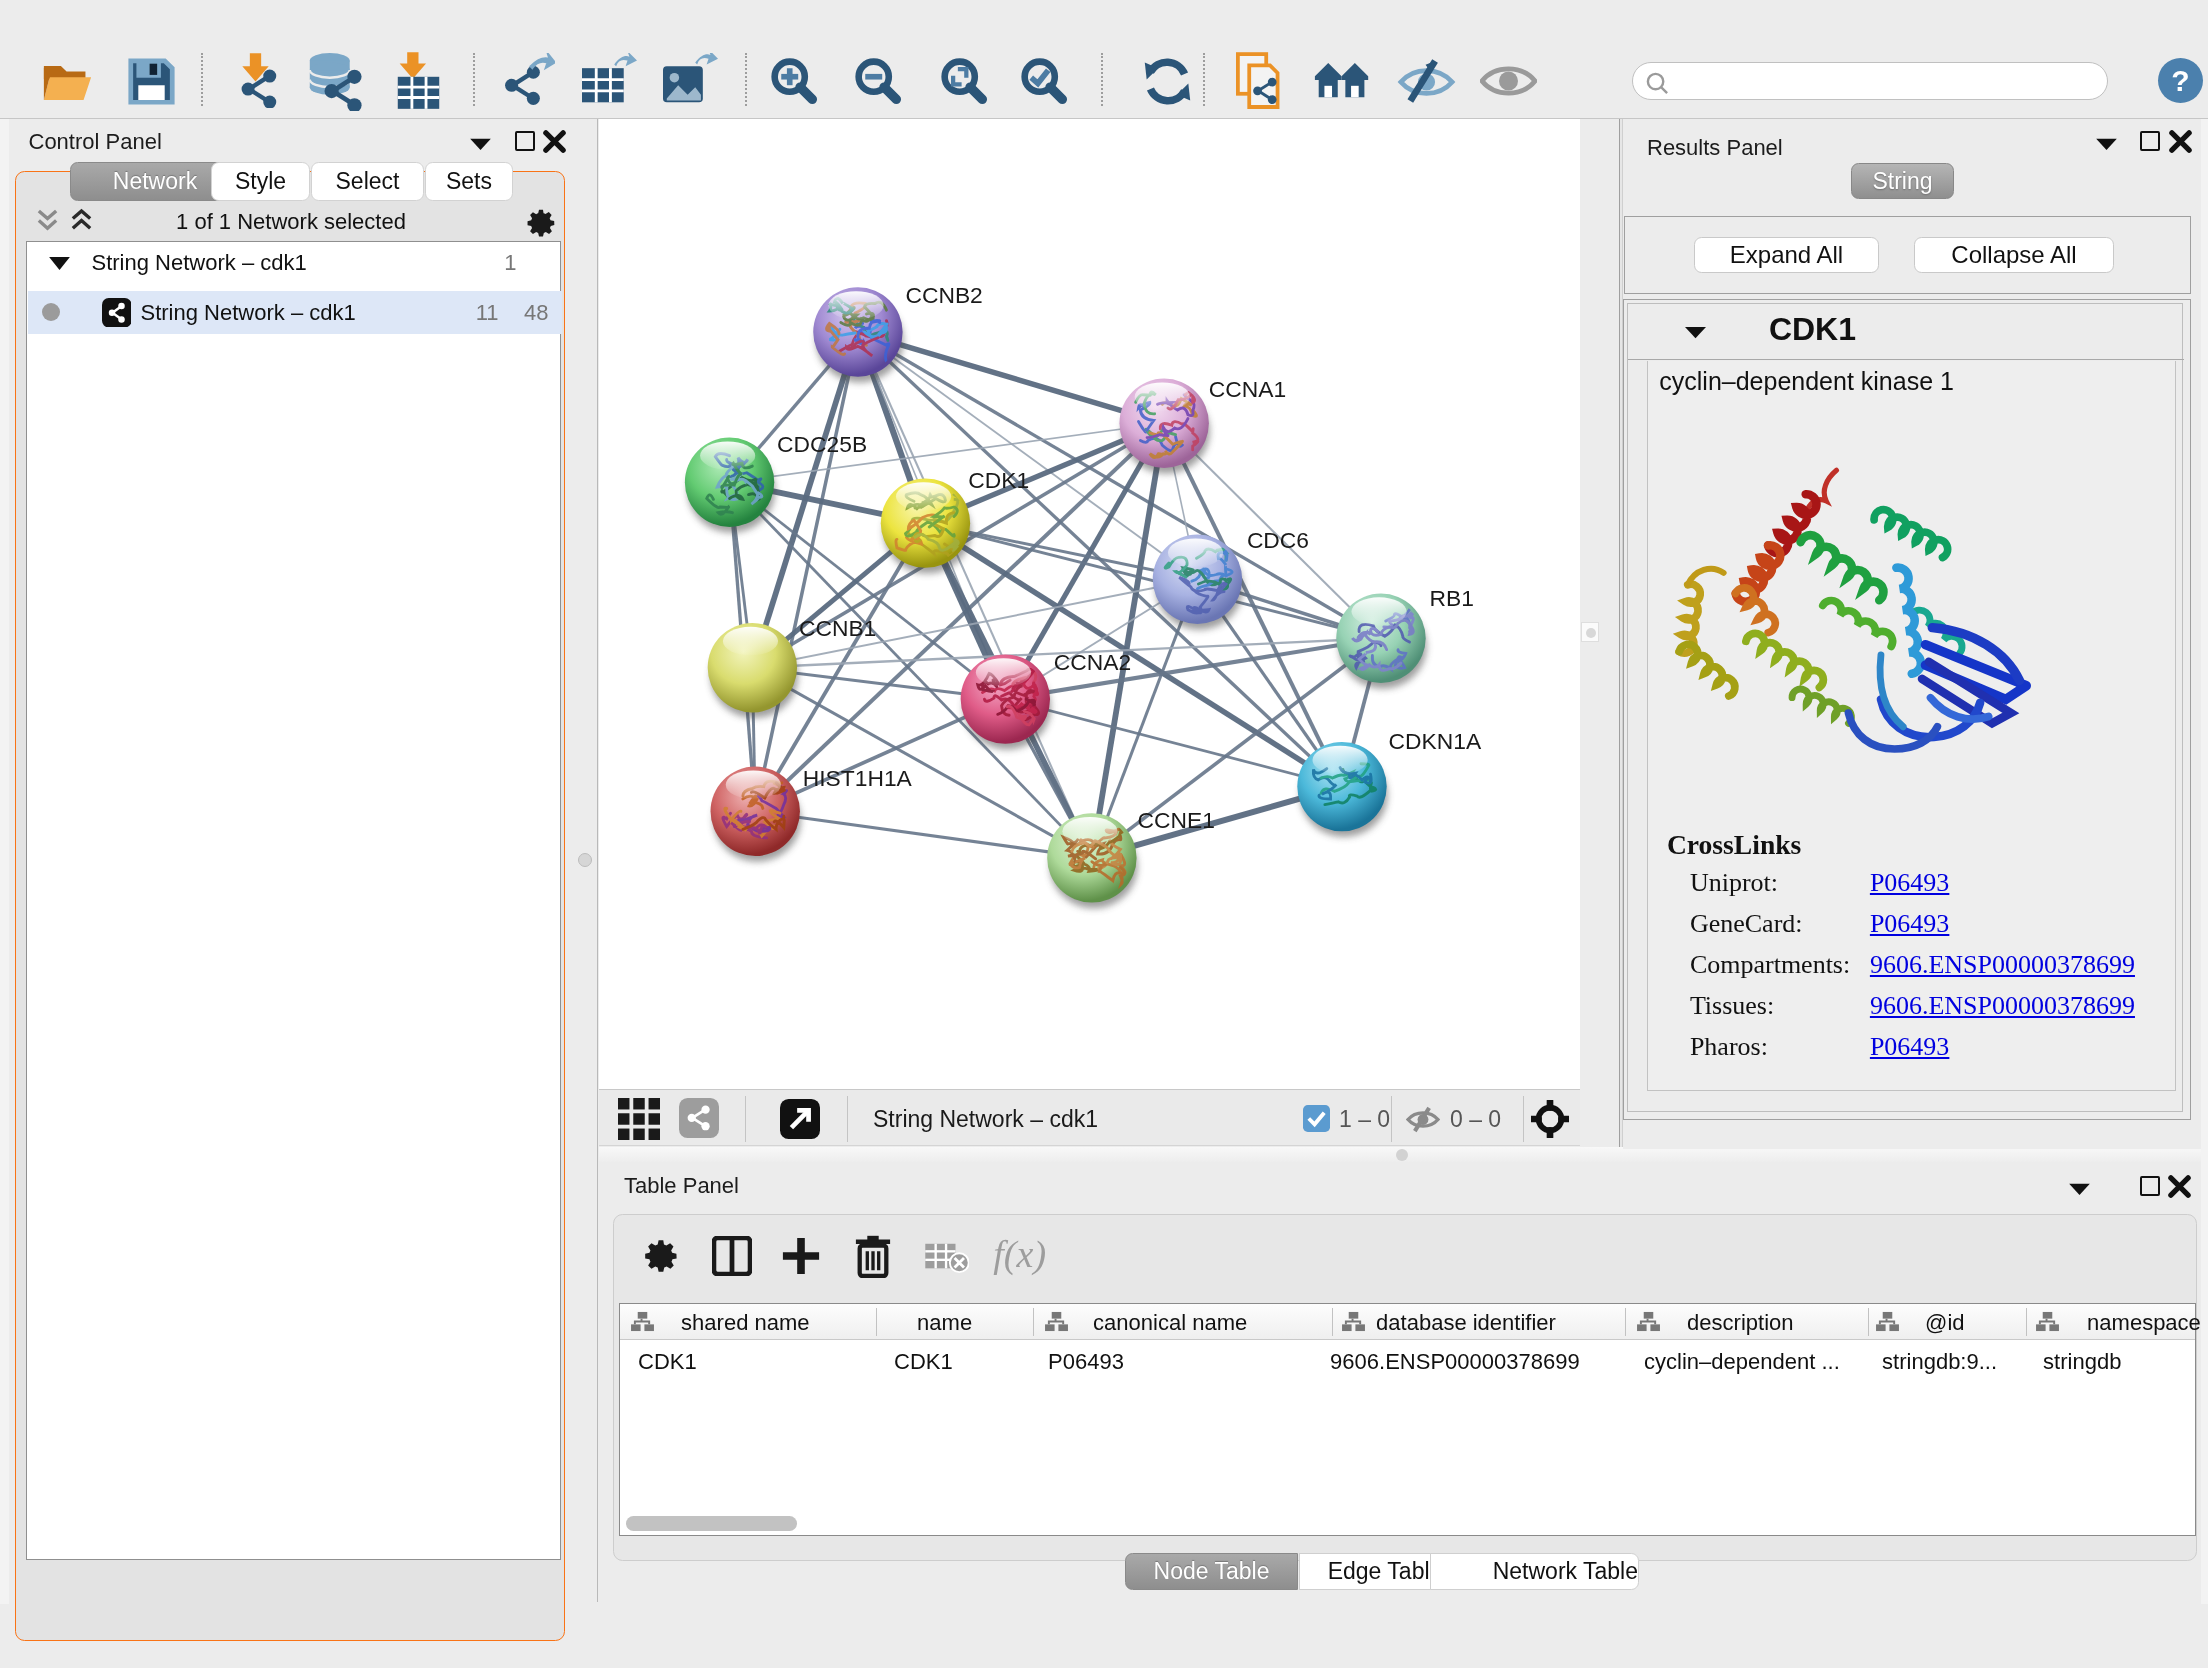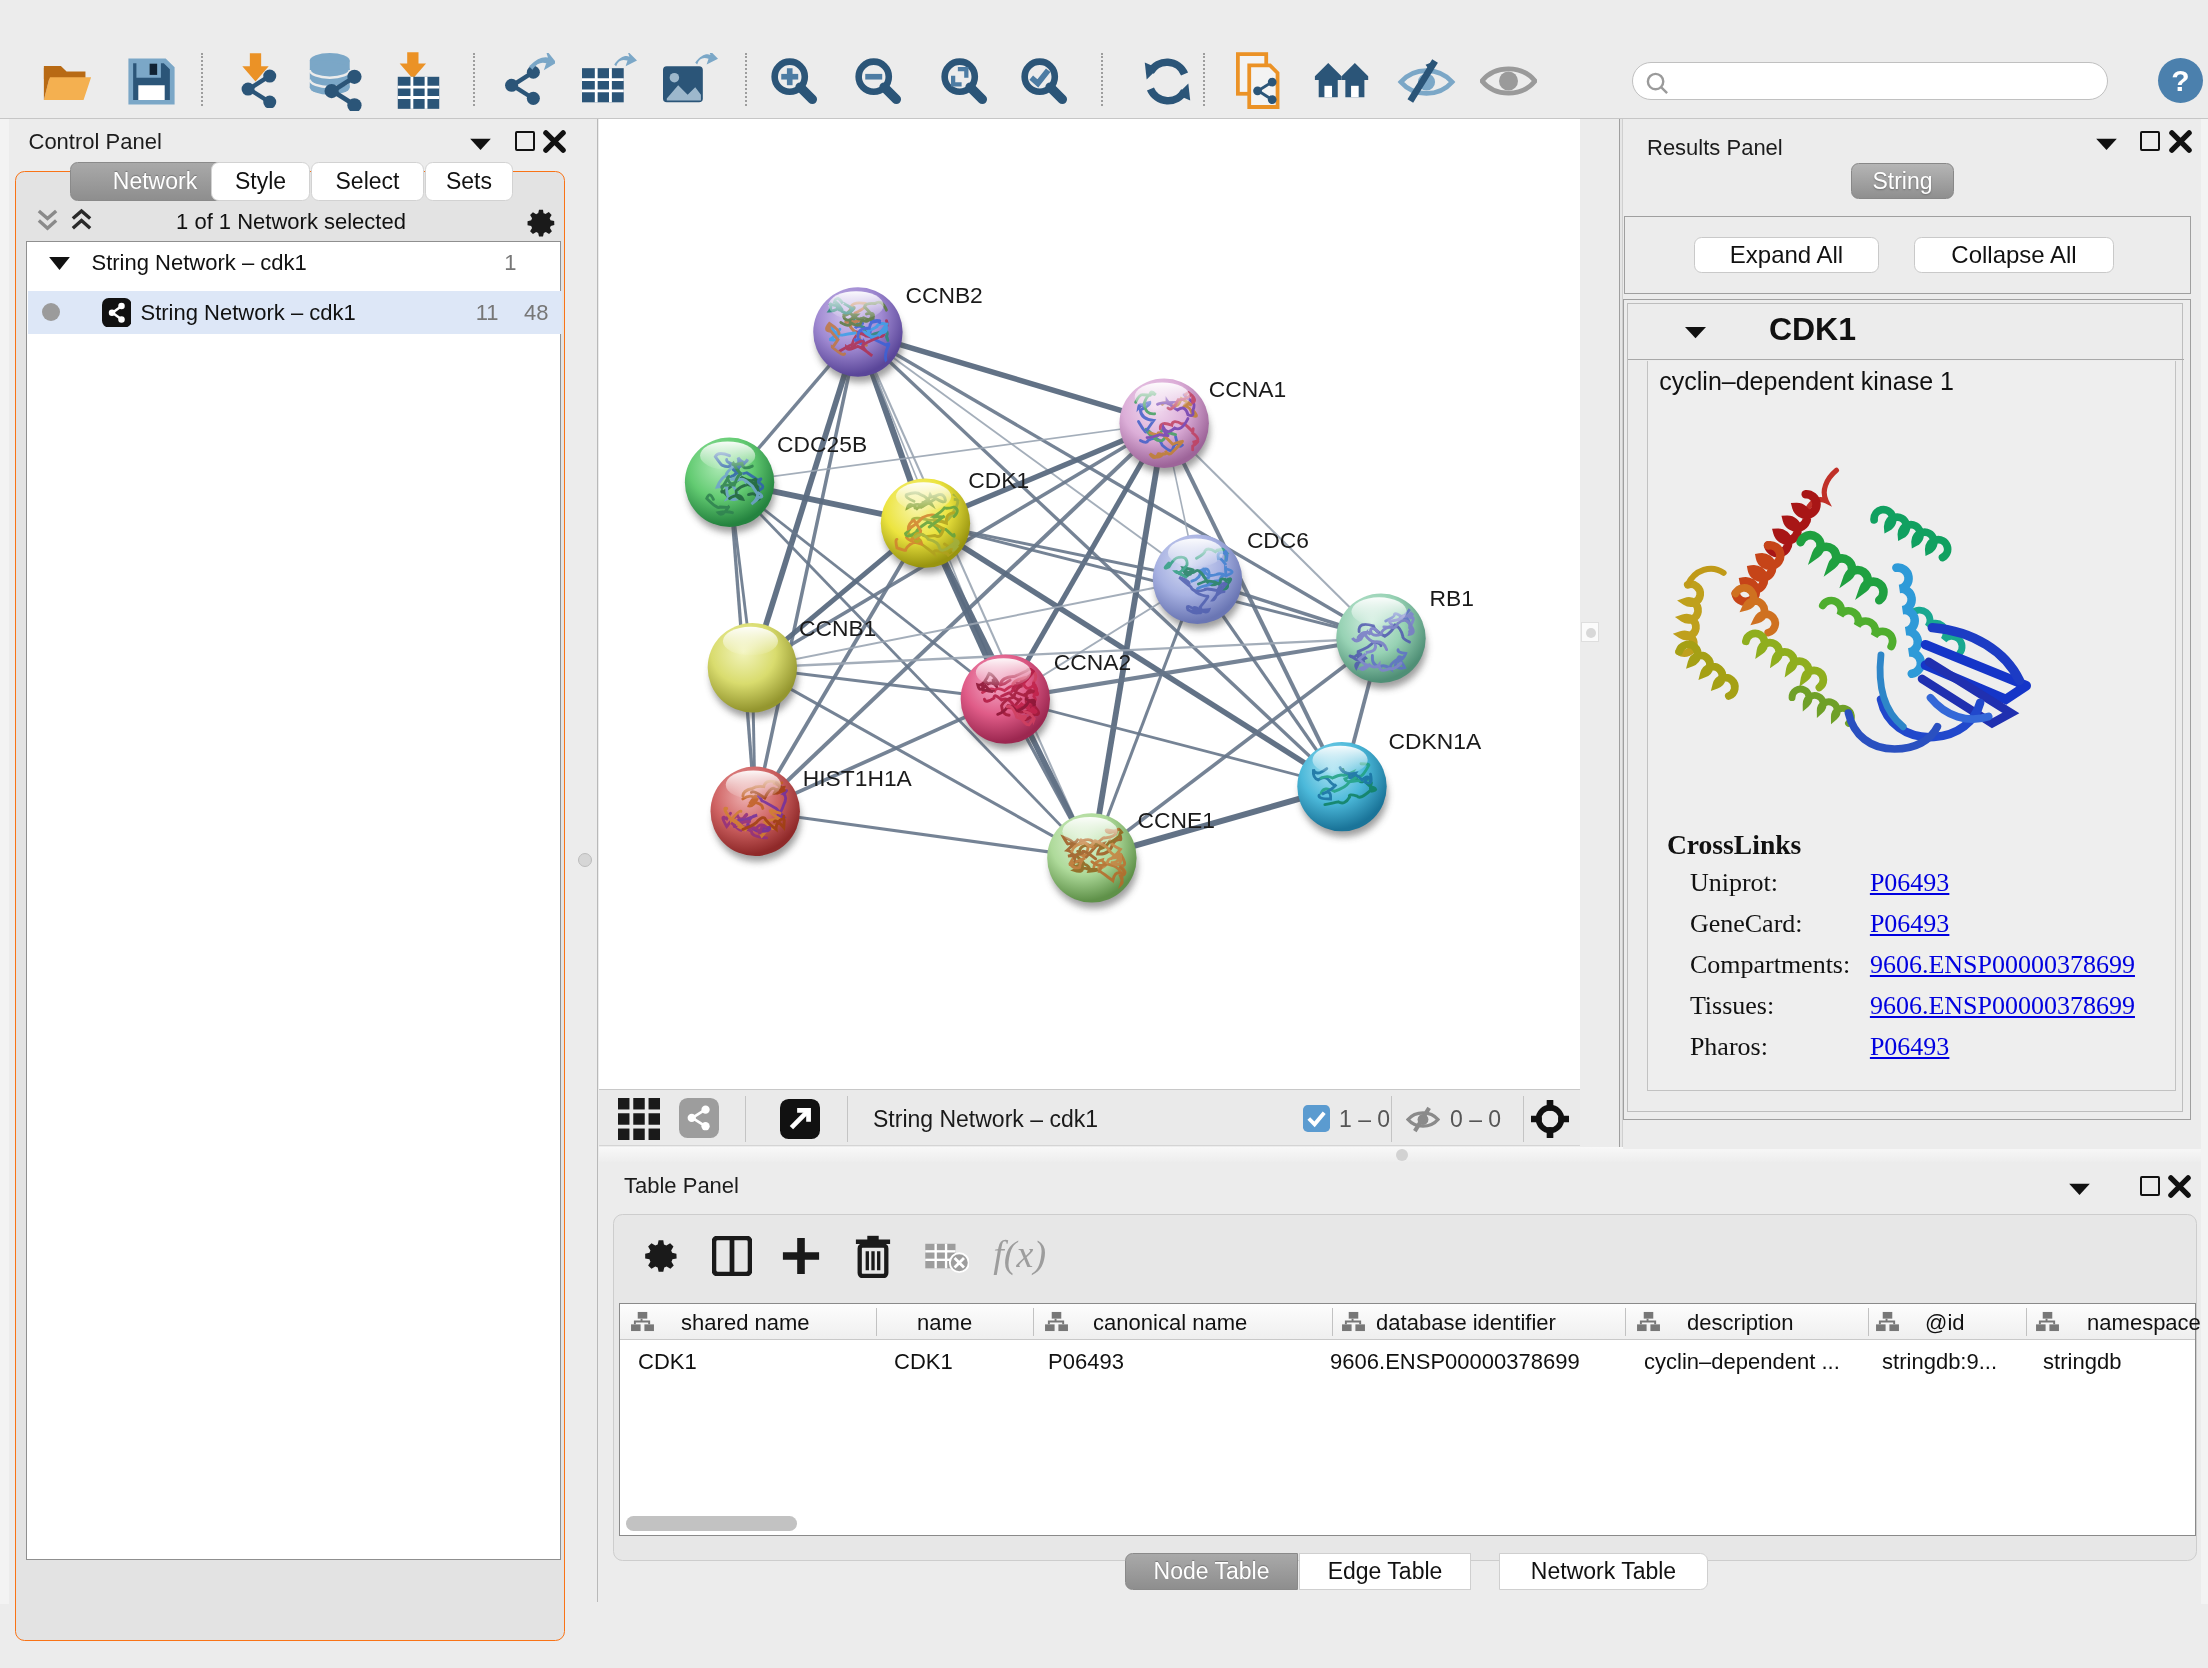--- a/index.html
+++ b/index.html
@@ -857,21 +857,21 @@
 <div class="dcell" style="left:710px;">9606.ENSP00000378699</div>
 <div class="dcell" style="left:1024px;">cyclin–dependent ...</div>
 <div class="dcell" style="left:1262px;">stringdb:9...</div>
 <div class="dcell" style="left:1423px;">stringdb</div>
           </div>
       <div class="abs" style="left:5.7px; top:212px; width:171px; height:15px; border-radius:7.6px; background:#c2c2c2;"></div>
     </div>
   </div>
   <div class="btab" style="left:526px; width:173px; background:linear-gradient(#a9a9a9,#8e8e8e); color:#fff; border:1px solid #8a8a8a; border-radius:7.6px 0 0 7.6px; text-shadow:0 -1px 1px #777;">Node Table</div>
   <div class="btab" style="left:700px; width:172px;">Edge Table</div>
-  <div class="btab" style="left:900px; width:209px; border-radius:0 7.6px 7.6px 0;">Network Table</div>
+  <div class="btab" style="left:831px; width:209px; border-radius:0 7.6px 7.6px 0;text-align:right;">Network Table</div>
 </div>
 
 <div class="abs" style="left:0; top:119px; width:8.6px; height:1485px; background:#f3f3f3;"></div>
 <div class="abs" style="left:2201px; top:119px; width:7.6px; height:1485px; background:#f3f3f3;"></div>
 
 
 </div>
 
 
 </body></html>

